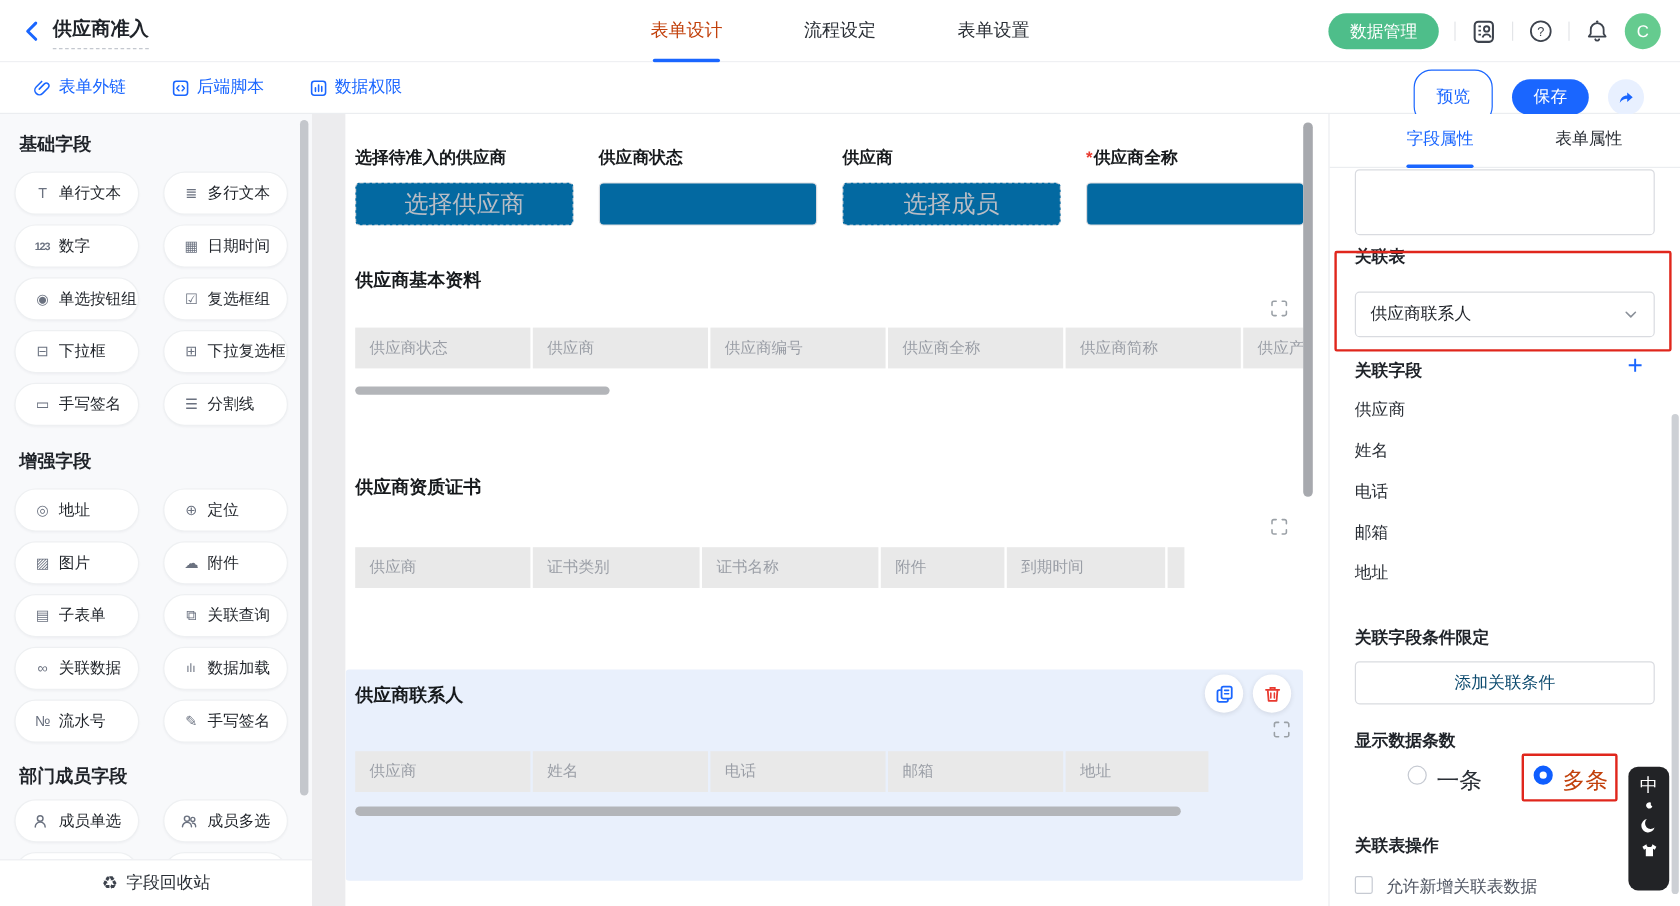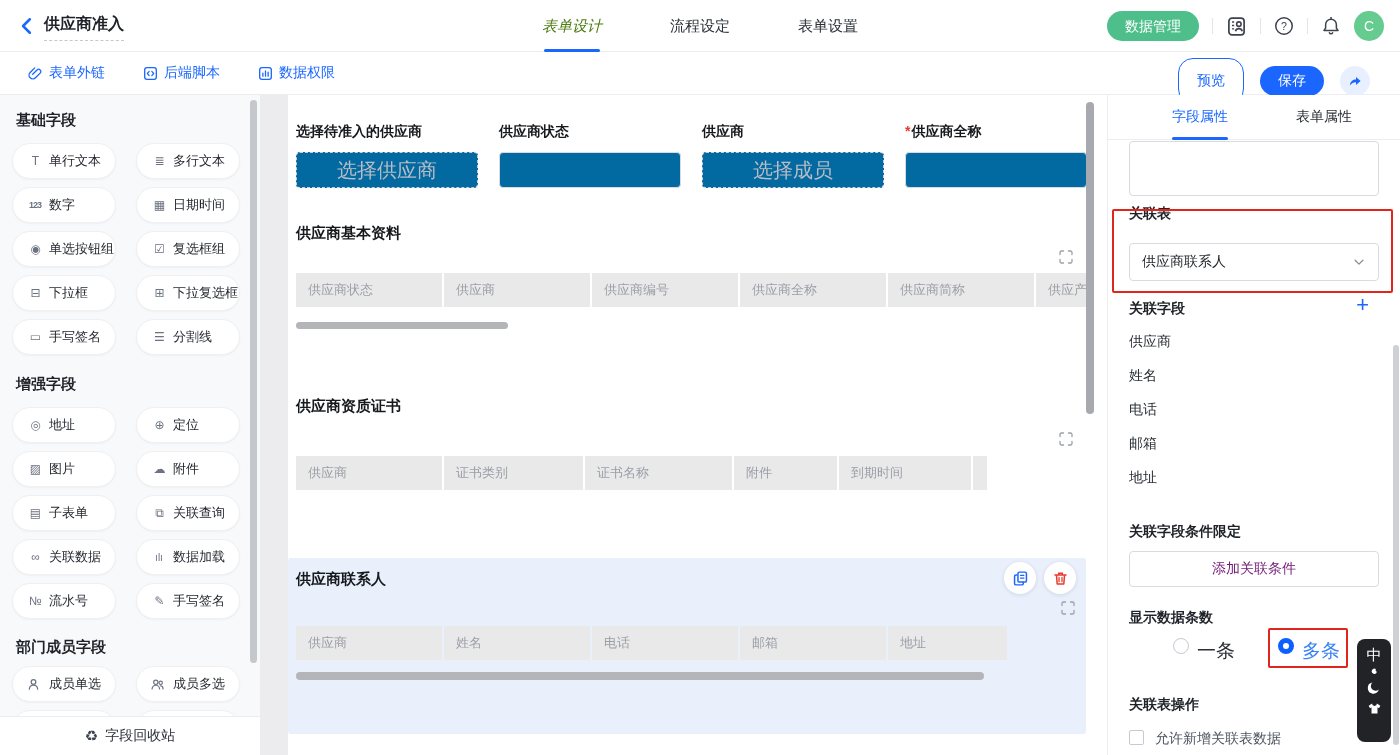--- a/index.html
+++ b/index.html
@@ -9,21 +9,21 @@
 
   
   .topbar{position:absolute;left:0;top:0;width:1400px;height:52px;background:#fff;
           border-bottom:1px solid #ebedf0;box-sizing:border-box;}
   .back-btn{position:absolute;left:18px;top:17px;width:18px;height:18px;cursor:pointer;}
   .page-title{position:absolute;left:44px;top:14px;font-size:16px;font-weight:700;
               border-bottom:1px dashed #c4c8cf;padding-bottom:5px;}
   .main-tabs{position:absolute;left:50%;top:0;height:52px;transform:translateX(-50%);
              display:flex;gap:68px;align-items:center;}
   .main-tab{font-size:15px;color:#2a2f36;position:relative;height:52px;line-height:52px;cursor:pointer;white-space:nowrap;}
-  .main-tab.active{color:#4d7c0f;font-style:italic;}
+  .main-tab.active{color:#c2410c;}
   .main-tab.active .tab-underline{position:absolute;left:50%;transform:translateX(-50%);
              bottom:0;width:56px;height:3px;background:#1a66ff;border-radius:2px;}
   .top-right{position:absolute;right:16px;top:0;height:52px;display:flex;align-items:center;gap:13px;}
   .pill-green{height:30px;line-height:30px;padding:0 18px;border-radius:15px;background:#4ebe8a;
               color:#fff;font-size:14px;cursor:pointer;}
   .vsep{width:1px;height:16px;background:#e3e5e8;}
   .avatar{width:30px;height:30px;border-radius:50%;background:#65cb8f;color:#fff;font-size:14px;
           display:flex;align-items:center;justify-content:center;cursor:pointer;}
 
   
@@ -86,21 +86,21 @@
   .panel-tab.active{color:#1a66ff;}
   .panel-tab.active .tab-underline{position:absolute;left:0;bottom:0;width:56px;height:3px;background:#1a66ff;border-radius:2px;}
   .p-label{position:absolute;left:21px;font-size:14px;font-weight:700;color:#1f2329;white-space:nowrap;}
   .p-box{position:absolute;left:21px;width:250px;border:1px solid #d9dbe0;border-radius:4px;
          background:#fff;box-sizing:border-box;}
   .p-select{height:38px;display:flex;align-items:center;padding:0 12px;cursor:pointer;justify-content:space-between;}
   .p-select-val{font-size:14px;color:#1f2329;}
   .p-item{position:absolute;left:21px;font-size:14px;color:#2a2f36;cursor:pointer;white-space:nowrap;}
   .p-btn{position:absolute;left:21px;width:250px;height:36px;border:1px solid #d9dbe0;border-radius:4px;
          background:#fff;display:flex;align-items:center;justify-content:center;font-size:14px;
-         color:#701a75;cursor:pointer;box-sizing:border-box;}
+         color:#0c4a6e;cursor:pointer;box-sizing:border-box;}
   .plus{position:absolute;font-size:22px;font-weight:300;color:#1a66ff;line-height:18px;cursor:pointer;}
   .radio{position:absolute;width:16px;height:16px;border-radius:50%;box-sizing:border-box;cursor:pointer;}
   .radio.off{border:1px solid #c6cad2;background:#fff;}
   .radio.on{border:5px solid #0f5eff;background:#fff;}
   .radio-lbl{position:absolute;font-size:19px;cursor:pointer;white-space:nowrap;}
   .checkbox{position:absolute;width:15px;height:15px;border:1px solid #c6cad2;border-radius:2px;
             background:#fff;box-sizing:border-box;cursor:pointer;}
 
   
   .annot{position:absolute;border:2px solid #e0261c;border-radius:2px;z-index:50;pointer-events:none;}
@@ -433,21 +433,21 @@
     <div class="p-item" style="top:340px;">邮箱</div>
     <div class="p-item" style="top:374px;">地址</div>
 
     <div class="p-label" style="top:428px;">关联字段条件限定</div>
     <div class="p-btn" style="top:456px;">添加关联条件</div>
 
     <div class="p-label" style="top:514px;">显示数据条数</div>
     <div class="radio off" style="left:65px;top:543px;"></div>
     <div class="radio-lbl" style="left:89px;top:543px;color:#2a2f36;">一条</div>
     <div class="radio on" style="left:170px;top:543px;"></div>
-    <div class="radio-lbl" style="left:194px;top:543px;color:#3b82f6;">多条</div>
+    <div class="radio-lbl" style="left:194px;top:543px;color:#c2410c;">多条</div>
 
     <div class="p-label" style="top:601px;">关联表操作</div>
     <div class="checkbox" style="left:21px;top:635px;"></div>
     <div class="p-item" style="left:47px;top:635px;color:#4e5461;">允许新增关联表数据</div>
   </div>
   <div class="scroll-thumb" style="left:1393px;top:345px;width:6px;height:400px;background:#cdd0d5;"></div>
 
   <div class="annot" style="left:1112px;top:209px;width:277px;height:80px;"></div>
   <div class="annot" style="left:1268px;top:628px;width:76px;height:36px;"></div>
 

